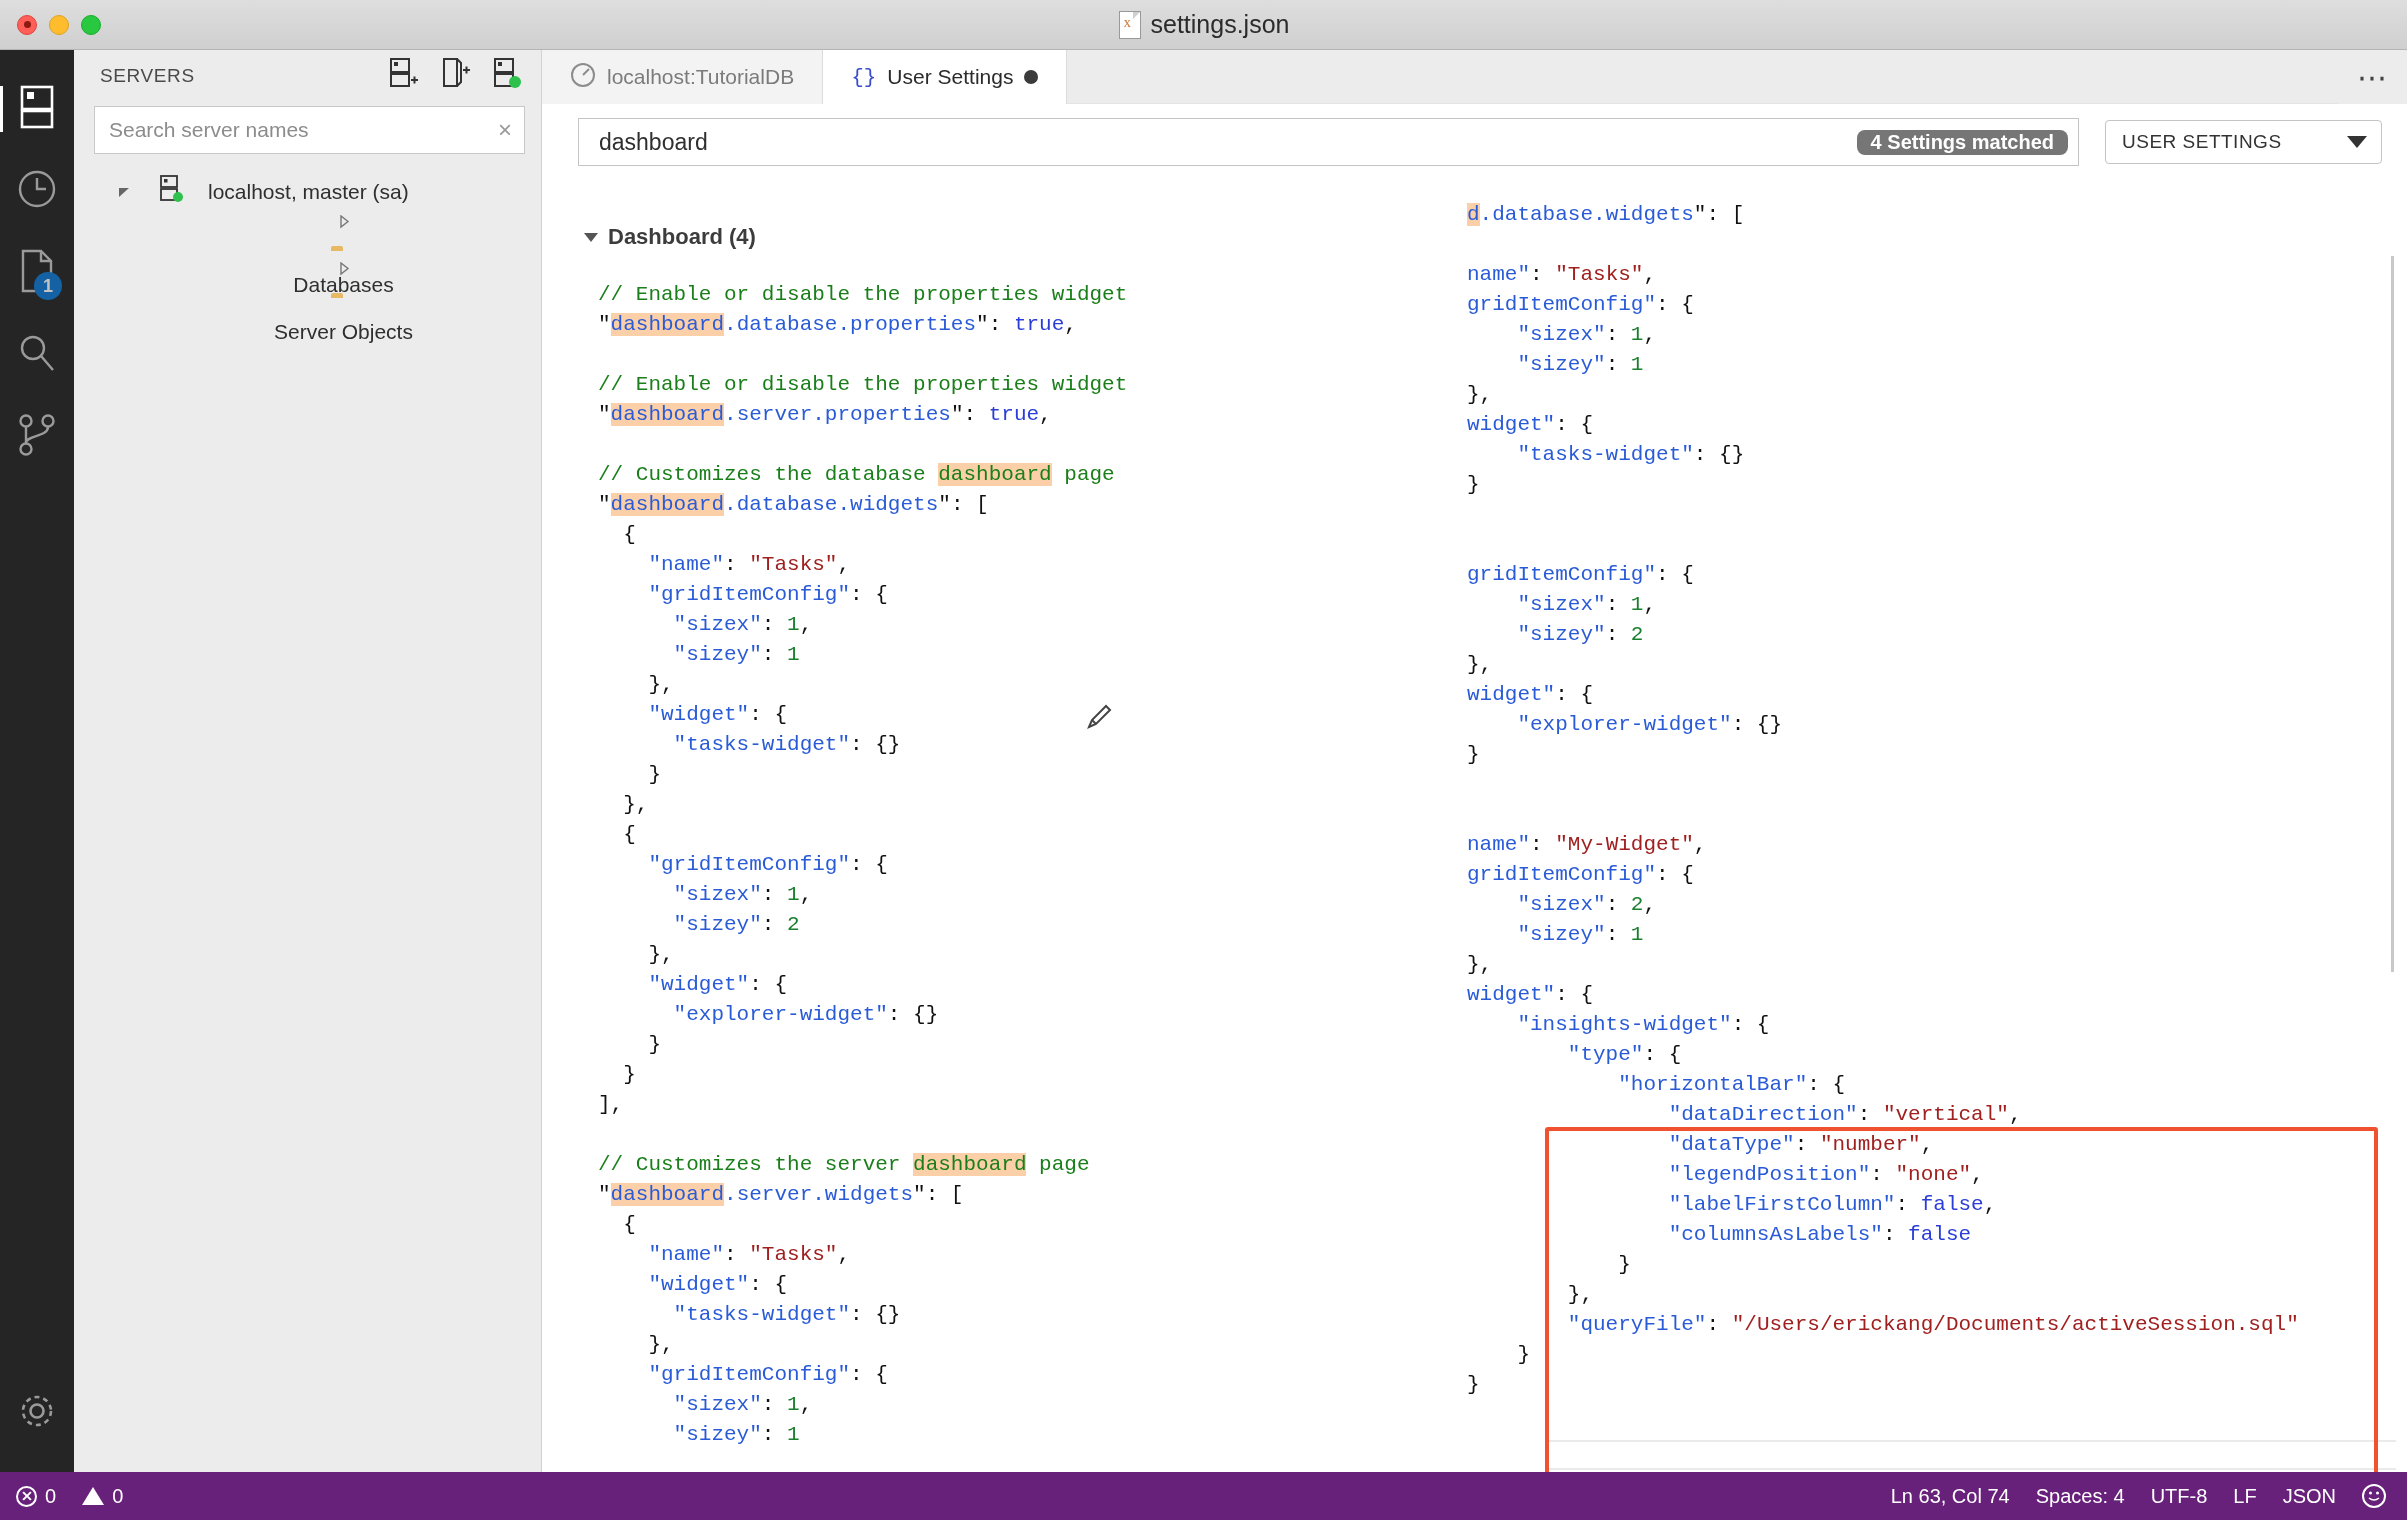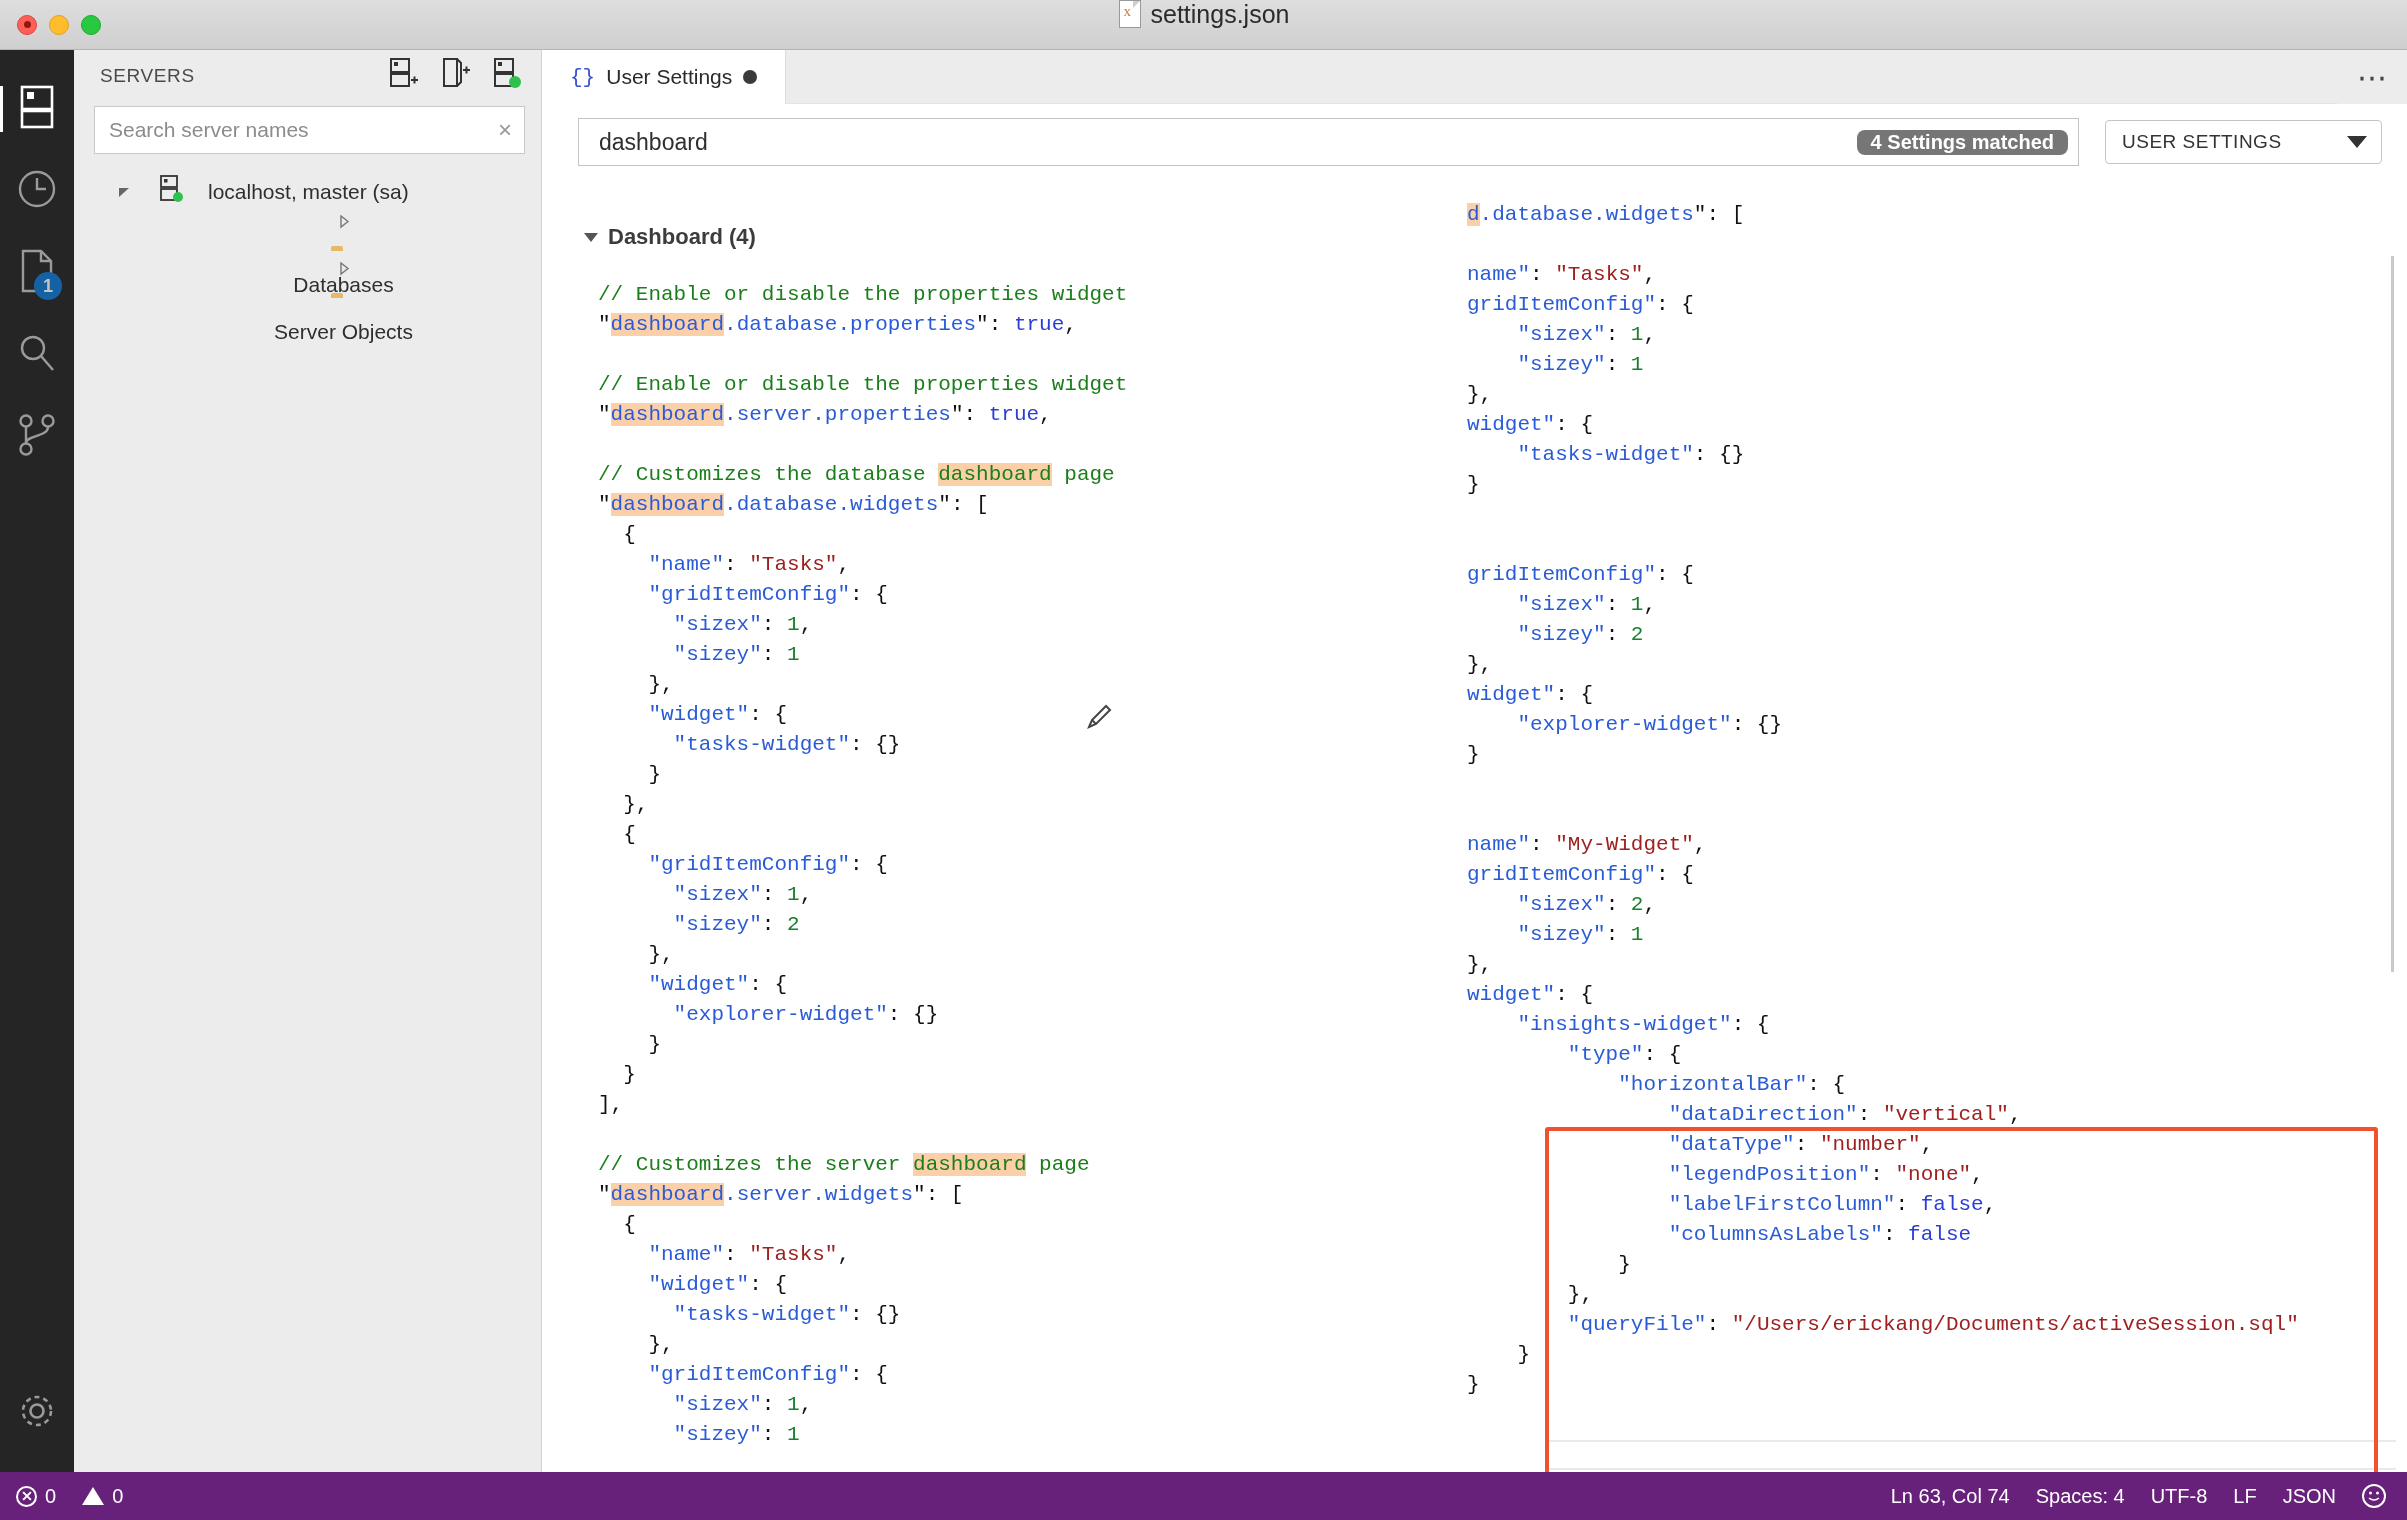--- a/index.html
+++ b/index.html
@@ -21,21 +21,21 @@
   .dot { width: 10px; height: 20px; width: 20px; border-radius: 50%; display:block; }
   .dot.red    { background: #ff5f57; border: 1px solid #e0443e; }
   .dot.yellow { background: #ffbd2e; border: 1px solid #dea123; }
   .dot.green  { background: #28c840; border: 1px solid #1aab29; }
   .dot.red::after {
     content:""; display:block; width:7px; height:7px; border-radius:50%;
     background:#8c1a12; margin:5px auto 0;
   }
   .title-center {
     position: absolute; left: 0; right: 0; top: 0; bottom: 0;
-    display: flex; justify-content: center; gap: 10px;
+    display: flex; align-items: center; justify-content: center; gap: 10px;
     font-size: 25px; color: #2b2b2b; pointer-events: none;
   }
   .json-file-icon {
     width: 22px; height: 28px; background: #fff;
     border: 1px solid #999; position: relative; display:inline-block;
   }
   .json-file-icon::before {
     content:"x"; font-family:"Liberation Serif", serif; font-size: 15px;
     color:#d07a3c; position:absolute; left:4px; top:3px; line-height:1;
   }
@@ -339,20 +339,29 @@
           </span>
           <span class="folder"></span>
           <span>Server Objects</span>
         </div>
       </div>
     </div>
 
     <div class="editorarea">
 
       <div class="tabsrow">
+        <div class="tab">
+          <span>
+            <svg width="26" height="26" viewBox="0 0 26 26">
+                <circle cx="13" cy="13" r="11" fill="none" stroke="#8c8c8c" stroke-width="2"></circle>
+                <path d="M13 13 L19 7" stroke="#8c8c8c" stroke-width="2"></path>
+              </svg>
+          </span>
+          <span>localhost:TutorialDB</span>
+        </div>
         <div class="tab active">
           <span class="brace">{}</span>
           <span>User Settings</span>
           <span class="dirty"></span>
         </div>
         <div class="tabs-spacer"></div>
         <div class="dots-btn">⋯</div>
       </div>
 
       <div class="searchrow">

